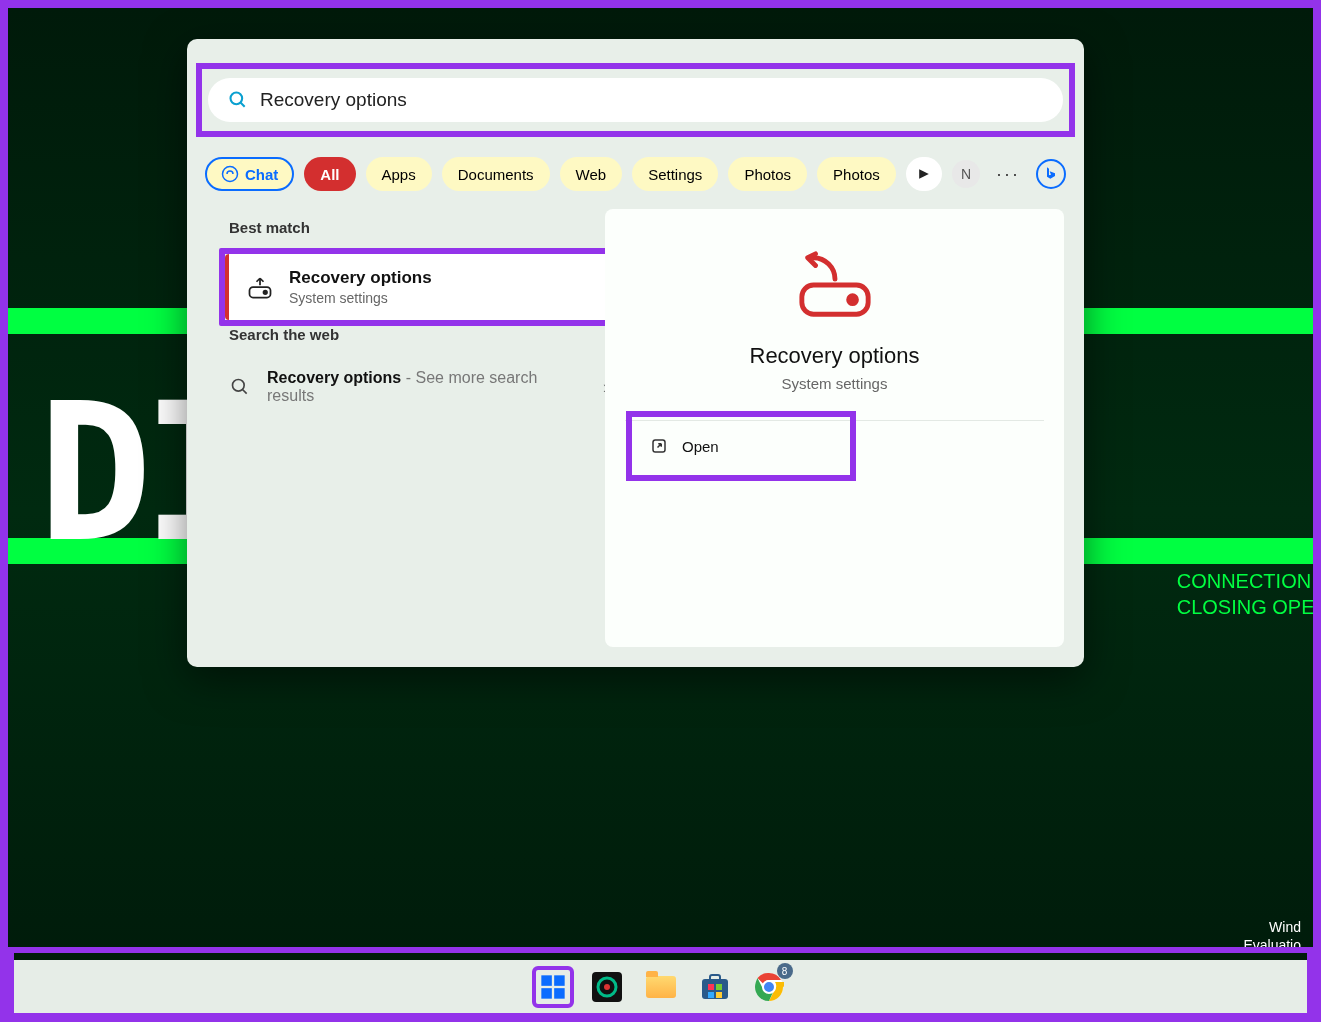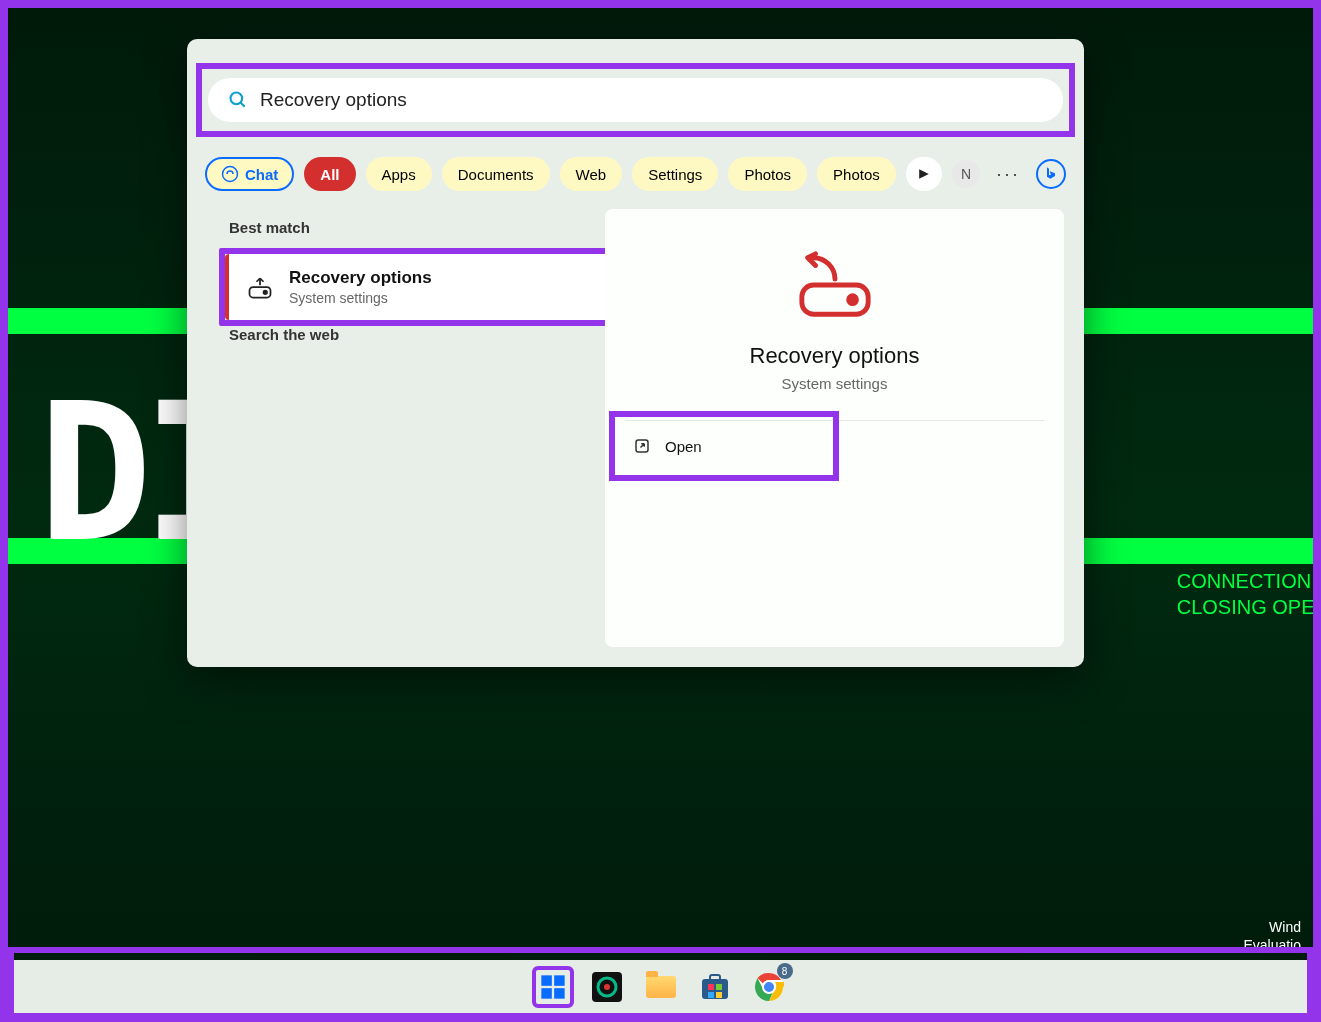--- a/index.html
+++ b/index.html
@@ -53,21 +53,21 @@
 .web-title { color: #111; font-weight: 600; }
 .web-hint { color: #777; font-weight: 400; }
 .chev { color: #666; font-size: 18px; }
 
 
 .preview { position: absolute; left: 418px; top: 170px; right: 20px; bottom: 20px; background: #fcfffc; border-radius: 8px; padding: 30px 0 0; text-align: center; }
 .preview-icon-big { margin: 12px auto 18px; width: 78px; height: 70px; }
 .preview-title { font-size: 22px; font-weight: 400; color: #111; }
 .preview-sub { font-size: 15px; color: #666; margin-top: 6px; }
 .preview hr { margin: 28px 20px 0; border: none; border-top: 1px solid #e3e9e4; }
-.open-highlight { position: absolute; left: 4px; top: 202px; width: 230px; height: 70px; border: 6px solid #9333ea; display: flex; align-items: flex-end; }
+.open-highlight { position: absolute; left: 21px; top: 202px; width: 230px; height: 70px; border: 6px solid #9333ea; display: flex; align-items: flex-end; }
 .open-btn { width: 100%; height: 100%; display: flex; align-items: center; gap: 14px; padding: 0 18px; font-size: 15px; color: #111; }
 
 
 .taskbar { position: absolute; left: 0; right: 0; bottom: 0; height: 54px; background: #e6ede7; display: flex; align-items: center; justify-content: center; gap: 12px; }
 .taskbar-highlight { position: absolute; left: 0; right: 0; bottom: -5px; height: 72px; border: 6px solid #9333ea; pointer-events: none; }
 .tb-item { width: 42px; height: 42px; border-radius: 6px; display: flex; align-items: center; justify-content: center; position: relative; }
 .tb-item.start-hi { border: 4px solid #9333ea; }
 .tb-start-svg { width: 28px; height: 28px; }
 .tb-folder { background: linear-gradient(180deg,#ffd970,#ffb347); width: 30px; height: 22px; border-radius: 3px; position: relative; }
 .tb-folder::before { content: ''; position: absolute; top: -5px; left: 0; width: 12px; height: 6px; background: #ffb347; border-radius: 2px 2px 0 0; }
@@ -163,20 +163,32 @@
           </div>
           <div>
             <div class="best-title">Recovery options</div>
             <div class="best-sub">System settings</div>
           </div>
         </div>
       </div>
 
       <div class="web-section">
         <div class="section-head">Search the web</div>
+        <div class="web-item">
+          <div class="web-icon">
+            <svg width="20" height="20" viewBox="0 0 24 24" fill="none" stroke="#444" stroke-width="2">
+                <circle cx="10" cy="10" r="7"></circle>
+                <line x1="20" y1="20" x2="15" y2="15"></line>
+              </svg>
+          </div>
+          <div class="web-text">
+            <span class="web-title">Recovery options</span><span class="web-hint"> - See more search results</span>
+          </div>
+          <div class="chev">›</div>
+        </div>
       </div>
     </div>
 
     <div class="preview">
       <svg class="preview-icon-big" viewBox="0 0 80 70" fill="none" stroke="#d32f2f" stroke-width="5" stroke-linecap="round" stroke-linejoin="round">
         <rect x="6" y="34" width="68" height="30" rx="12"></rect>
         <circle cx="58" cy="49" r="4" fill="#d32f2f"></circle>
         <path d="M40 28c0-12-10-22-22-22"></path>
         <path d="M12 6l8 8M12 6l8-4" stroke-width="5"></path>
       </svg>

